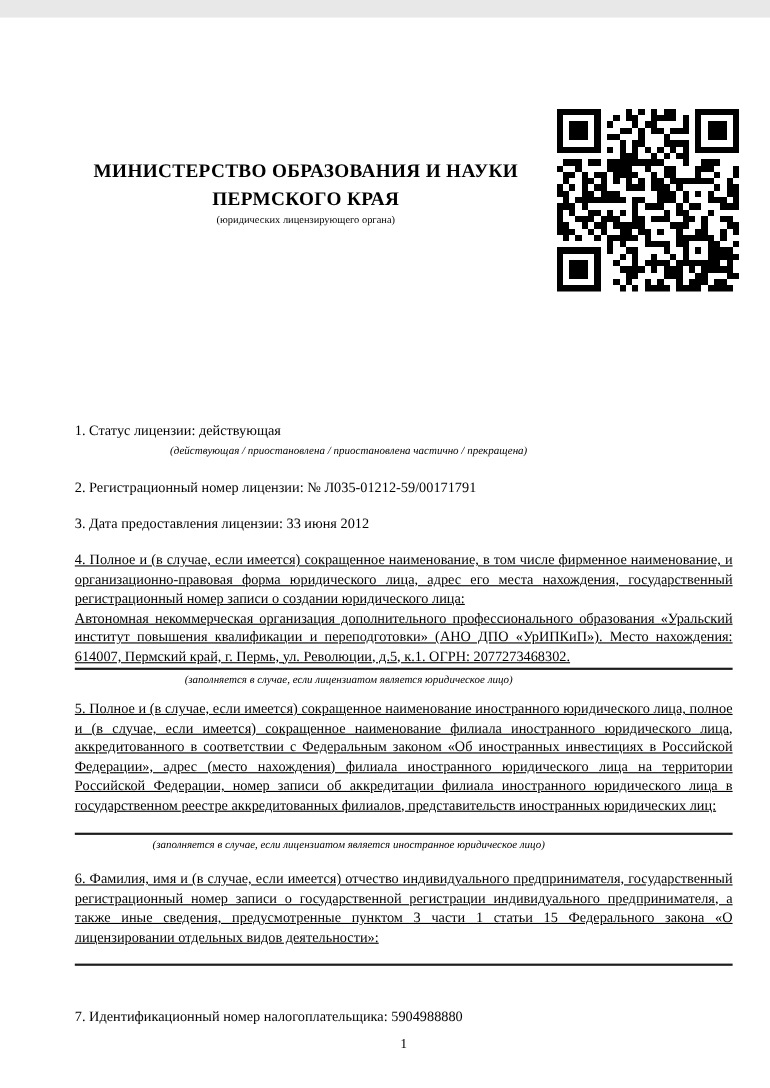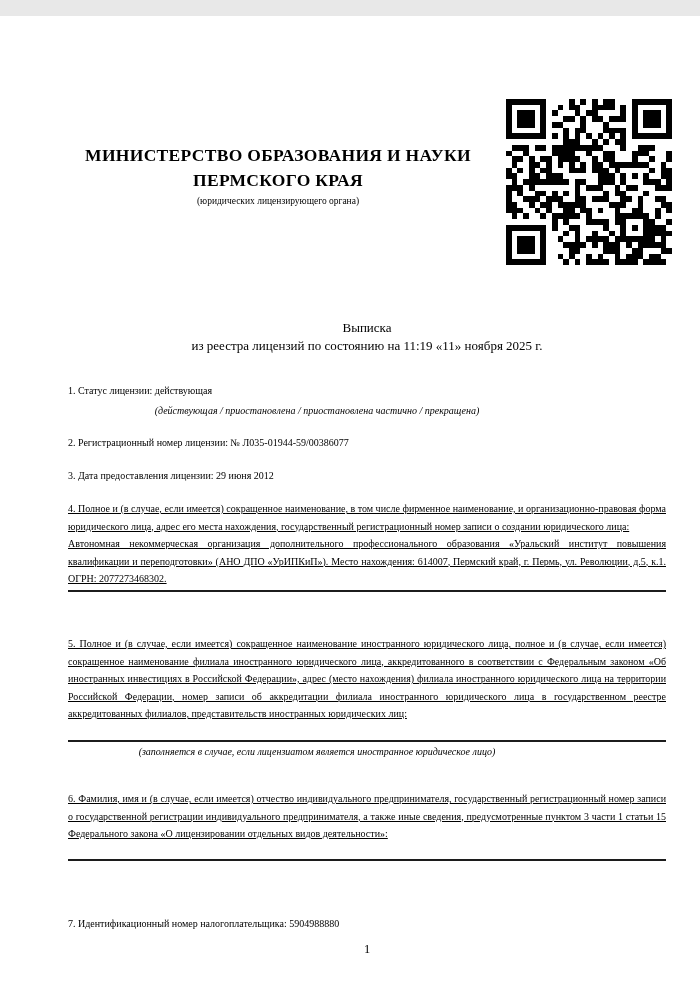--- a/index.html
+++ b/index.html
@@ -32,21 +32,21 @@
     left: 505px; top: 83px; width: 168px; height: 166px;
   }
   .qr-box svg { width: 100%; height: 100%; display: block; }
   .doc-title {
     left: 68px; top: 303px; width: 598px;
     text-align: center;
     font-size: 13px;
     line-height: 17.5px;
   }
   .body-text {
-    font-size: 10px;
+    font-size: 13px;
     line-height: 17.5px;
   }
   .item { left: 68px; width: 598px; }
   .just { text-align: justify; text-decoration: underline; }
   .small-note {
     width: 498px;
     text-align: center;
     font-size: 10px;
     line-height: 13px;
     font-style: italic;
@@ -518,36 +518,33 @@
         <rect x="27" y="28" width="1" height="1" fill="#000000"></rect>
       </svg>
   </div>
 
   <div class="abs ministry-block">
     <div class="ministry-name">МИНИСТЕРСТВО ОБРАЗОВАНИЯ И НАУКИ</div>
     <div class="ministry-name">ПЕРМСКОГО КРАЯ</div>
     <div class="ministry-caption">(юридических лицензирующего органа)</div>
   </div>
 
-  <div class="abs doc-title">
-    <div>Выписка</div>
-    <div>из реестра лицензий по состоянию на 11:19 «11» ноября 2025 г.</div>
-  </div>
 
   <div class="abs item body-text" style="top:366px">1. Статус лицензии: действующая</div>
   <div class="abs small-note" style="left:68px; top:388px">(действующая / приостановлена / приостановлена частично / прекращена)</div>
 
-  <div class="abs item body-text" style="top:418px">2. Регистрационный номер лицензии: № Л035-01944-59/00386077</div>
-
-  <div class="abs item body-text" style="top:451px">3. Дата предоставления лицензии: 29 июня 2012</div>
+  <div class="abs item body-text" style="top:418px">2. Регистрационный номер лицензии: № Л035-01212-59/00171791</div>
+
+  <div class="abs item body-text" style="top:451px">3. Дата предоставления лицензии: 33 июня 2012</div>
 
   <div class="abs item" style="top:484px">
     <div class="body-text just">4. Полное и (в случае, если имеется) сокращенное наименование, в том числе фирменное наименование, и организационно-правовая форма юридического лица, адрес его места нахождения, государственный регистрационный номер записи о создании юридического лица:</div>
     <div class="body-text just">Автономная некоммерческая организация дополнительного профессионального образования «Уральский институт повышения квалификации и переподготовки» (АНО ДПО «УрИПКиП»). Место нахождения: 614007, Пермский край, г. Пермь, ул. Революции, д.5, к.1. ОГРН: 2077273468302.</div>
     <div class="fill-rule rule-tight"></div>
+    <div class="small-note note-inflow">(заполняется в случае, если лицензиатом является юридическое лицо)</div>
   </div>
 
   <div class="abs item" style="top:619px">
     <div class="body-text just">5. Полное и (в случае, если имеется) сокращенное наименование иностранного юридического лица, полное и (в случае, если имеется) сокращенное наименование филиала иностранного юридического лица, аккредитованного в соответствии с Федеральным законом «Об иностранных инвестициях в Российской Федерации», адрес (место нахождения) филиала иностранного юридического лица на территории Российской Федерации, номер записи об аккредитации филиала иностранного юридического лица в государственном реестре аккредитованных филиалов, представительств иностранных юридических лиц:</div>
     <div class="fill-rule rule-gap17"></div>
     <div class="small-note note-inflow">(заполняется в случае, если лицензиатом является иностранное юридическое лицо)</div>
   </div>
 
   <div class="abs item" style="top:774px">
     <div class="body-text just">6. Фамилия, имя и (в случае, если имеется) отчество индивидуального предпринимателя, государственный регистрационный номер записи о государственной регистрации индивидуального предпринимателя, а также иные сведения, предусмотренные пунктом 3 части 1 статьи 15 Федерального закона «О лицензировании отдельных видов деятельности»:</div>

